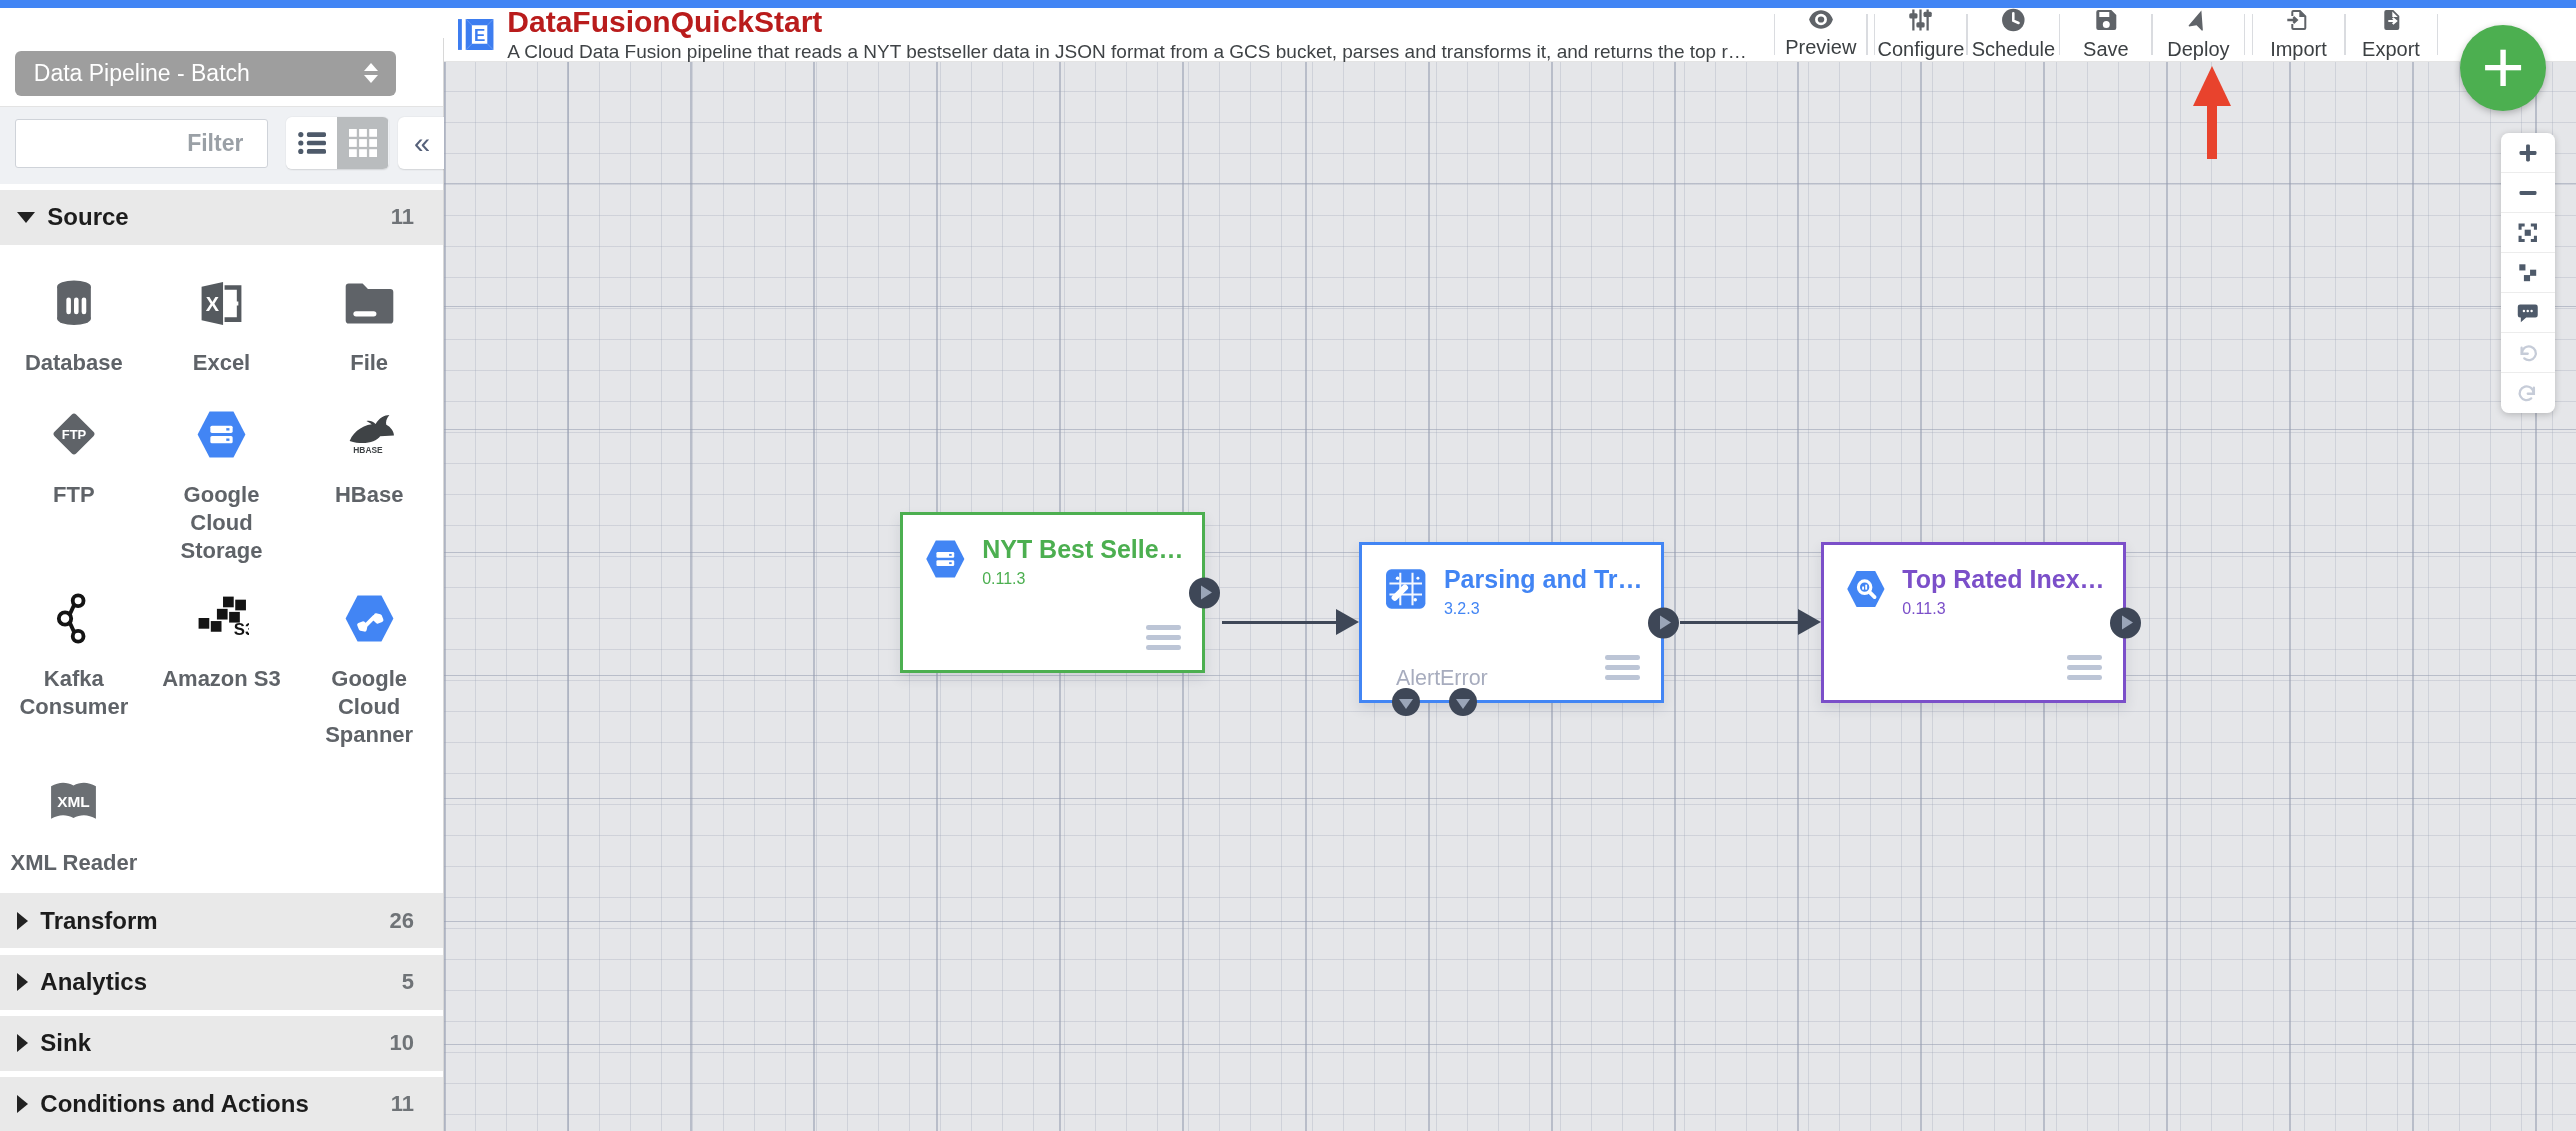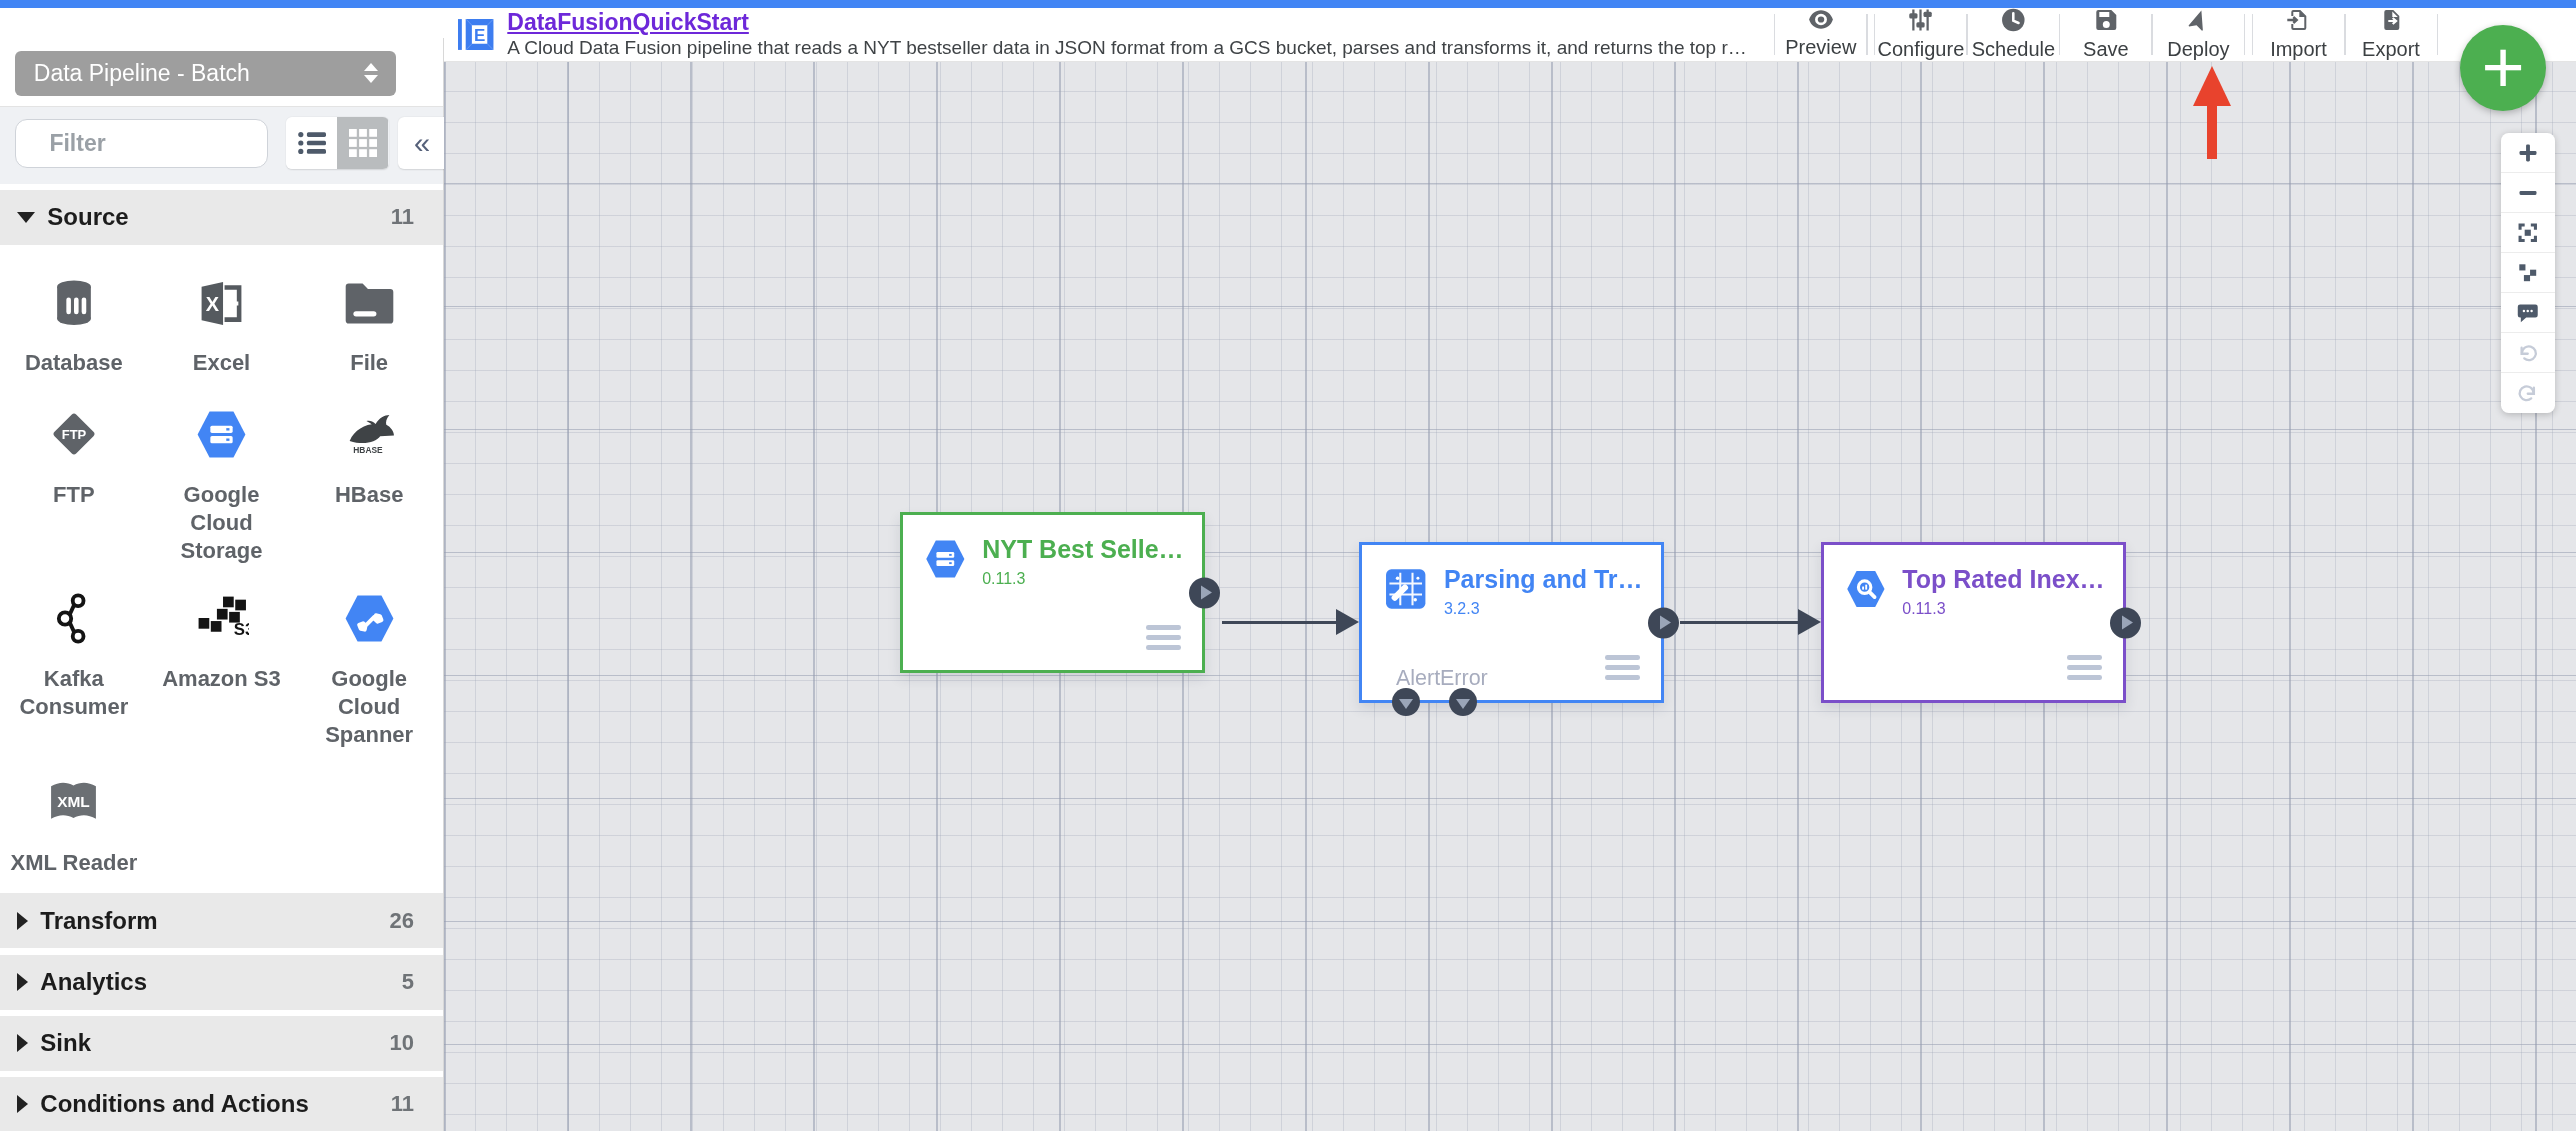--- a/index.html
+++ b/index.html
@@ -16,22 +16,22 @@
   .ptype-row { height:69px; background:#fff; border-bottom:1.5px solid #e3e3e3; position:relative; }
   .ptype-select { position:absolute; left:15.4px; top:13px; width:381px; height:45px; background:#9e9e9e;
                   border-radius:6.1px; display:flex; align-items:center; padding:0 18.4px; cursor:pointer; }
   .ptype-select .val { color:#fff; font-size:23px; flex:1; white-space:nowrap; }
   .updown { display:flex; flex-direction:column; gap:3.8px; }
   .updown .tri-up   { width:0;height:0;border-left:7px solid transparent;border-right:7px solid transparent;border-bottom:8.4px solid #fff; }
   .updown .tri-down { width:0;height:0;border-left:7px solid transparent;border-right:7px solid transparent;border-top:8.4px solid #fff; }
 
   .filter-row { height:77px; background:#eff1f4; position:relative; }
   .filter-input { position:absolute; left:15.4px; top:12.3px; width:253px; height:49px; background:#fff;
-                  border:1.5px solid #cfd3d9; border-radius:12px; font-size:23px; padding:0 33px; color:#444;
-                  font-family:"Liberation Sans", sans-serif; }
+                  border:1.5px solid #cfd3d9; border-radius:3px; font-size:23px; padding:0 24px; color:#444;
+                  font-family:"Liberation Sans", sans-serif;text-align:right; }
   .filter-input::placeholder { color:#9aa0a6; font-weight:bold; }
   .view-toggle { position:absolute; left:286px; top:10.7px; width:103px; height:52px; border-radius:6.1px;
                  overflow:hidden; display:flex; box-shadow:0 0.8px 1.5px rgba(0,0,0,.12); }
   .vt-btn { width:51px; height:52px; display:flex; align-items:center; justify-content:center; cursor:pointer; }
   .vt-list { background:#fff; }
   .vt-grid { background:#b9bcbe; }
   .collapse-btn { position:absolute; left:398px; top:10.7px; width:48px; height:52px; background:#fff;
                   border-radius:6.1px 0 0 6.1px; display:flex; align-items:center; justify-content:center;
                   font-size:29px; color:#56617a; cursor:pointer; box-shadow:0 0.8px 1.5px rgba(0,0,0,.12); }
 
@@ -49,21 +49,21 @@
   .plugin .pic { height:71px; display:flex; align-items:center; justify-content:center; }
   .plugin .plbl { margin-top:10.7px; width:137px; text-align:center; font-size:22px; line-height:28px;
                   color:#5f6368; font-weight:bold; min-height:31px; }
   .hex { width:55px; height:51px; }
 
   
   .headerbar { position:absolute; left:444px; top:7.7px; width:2132px; height:54px; background:#fff;
                border-bottom:1.5px solid #e4e4e4; display:flex; align-items:stretch; }
   .brand { display:flex; align-items:center; padding-left:14px; gap:12.3px; min-width:0; flex:1; }
   .titles { min-width:0; }
-  .h-title { font-size:23px; font-weight:bold; color:#6d28d9; white-space:nowrap;text-decoration:underline; }
+  .h-title { font-size:30px; font-weight:bold; color:#b91c1c; white-space:nowrap; }
   .h-desc  { font-size:19px; color:#3f4346; white-space:nowrap; overflow:hidden; text-overflow:ellipsis;
              max-width:1243px; margin-top:1.5px; }
   .actions { display:flex; align-items:stretch; }
   .tb-sep { width:1.5px; background:#dadce0; margin:6.1px 0; }
   .tb-sep-d { display:flex; gap:6.1px; } .tb-sep-d .tb-sep { margin:6.1px 0; }
   .tb-btn { width:91px; display:flex; flex-direction:column; align-items:center; justify-content:center;
             gap:6px; cursor:pointer; }
   .tb-btn .tlbl { font-size:20px; color:#3c4043; }
   .right-pad { width:138px; }
 

